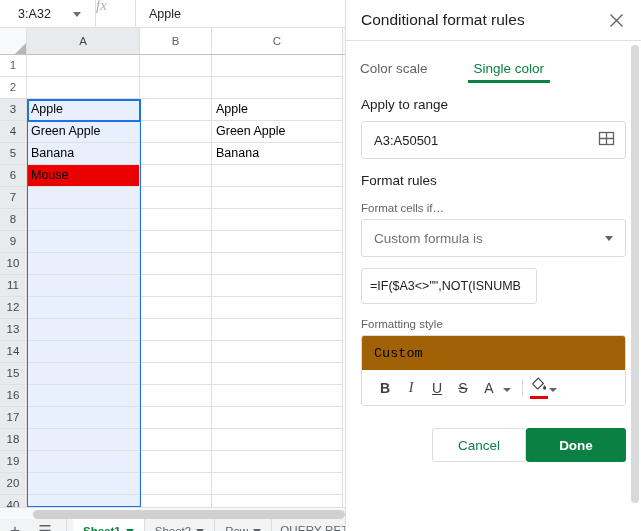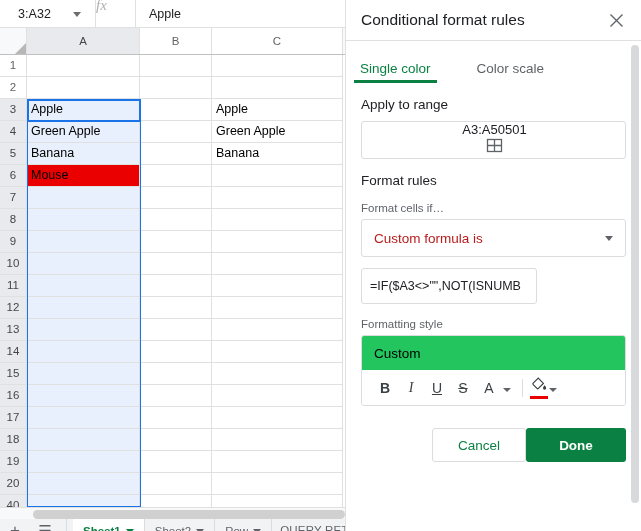--- a/index.html
+++ b/index.html
@@ -233,30 +233,29 @@
   }
   .small-label {
     font-size: 11.5px; color: #5f6368;
     margin: 14px 0 5px 0;
   }
   .range-input {
     height: 38px;
     border: 1px solid #dadce0; border-radius: 3px;
     display: flex; align-items: center; justify-content: space-between;
     padding: 0 10px 0 12px;
-    flex-direction: column;
   }
   .range-text { font-size: 13px; color: #202124; }
   .select-box {
     height: 38px;
     border: 1px solid #dadce0; border-radius: 3px;
     display: flex; align-items: center; justify-content: space-between;
     padding: 0 12px;
   }
-  .select-text { font-size: 13.5px; color: #b91c1c; }
+  .select-text { font-size: 13.5px; color: #737373; }
   .sel-caret {
     width: 0; height: 0;
     border-left: 4.5px solid transparent;
     border-right: 4.5px solid transparent;
     border-top: 5px solid #5f6368;
   }
   .formula-input {
     margin-top: 11px;
     width: 176px; height: 36px;
     border: 1px solid #dadce0; border-radius: 3px;
@@ -503,22 +502,22 @@
     <div class="panel-head">
       <div class="panel-title">Conditional format rules</div>
       <div class="close-x">
         <svg width="15" height="15" viewBox="0 0 15 15" aria-hidden="true">
           <path d="M1.5 1.5 L13.5 13.5 M13.5 1.5 L1.5 13.5" stroke="#5f6368" stroke-width="1.4" fill="none"></path>
         </svg>
       </div>
     </div>
 
     <div class="tabs">
+      <div class="tab">Color scale</div>
       <div class="tab active">Single color</div>
-      <div class="tab">Color scale</div>
     </div>
 
     <div class="panel-body">
 
       <div class="section-label">Apply to range</div>
       <div class="range-input">
         <span class="range-text">A3:A50501</span>
         <span>
           <svg width="17" height="17" viewBox="0 0 17 17" aria-hidden="true">
             <rect x="1.5" y="2.5" width="14" height="12" fill="none" stroke="#5f6368" stroke-width="1.3"></rect>
@@ -530,21 +529,21 @@
       <div class="section-label">Format rules</div>
       <div class="small-label">Format cells if…</div>
       <div class="select-box">
         <span class="select-text">Custom formula is</span>
         <span class="sel-caret"></span>
       </div>
       <div class="formula-input">=IF($A3&lt;&gt;"",NOT(ISNUMB</div>
 
       <div class="small-label">Formatting style</div>
       <div class="style-box">
-        <div class="style-preview" id="style-preview" style="background: #22c55e; color: rgb(0, 0, 0);">Custom</div>
+        <div class="style-preview" id="style-preview" style="background: #a16207; color: rgb(0, 0, 0); font-family: Liberation Mono, monospace;">Custom</div>
         <div class="style-tools">
           <div class="tool b">B</div>
           <div class="tool i">I</div>
           <div class="tool u">U</div>
           <div class="tool s">S</div>
           <div class="tool">A</div>
           <div class="tool-caret"></div>
           <div class="tool-div"></div>
           <div class="fillbtn">
             <span>

